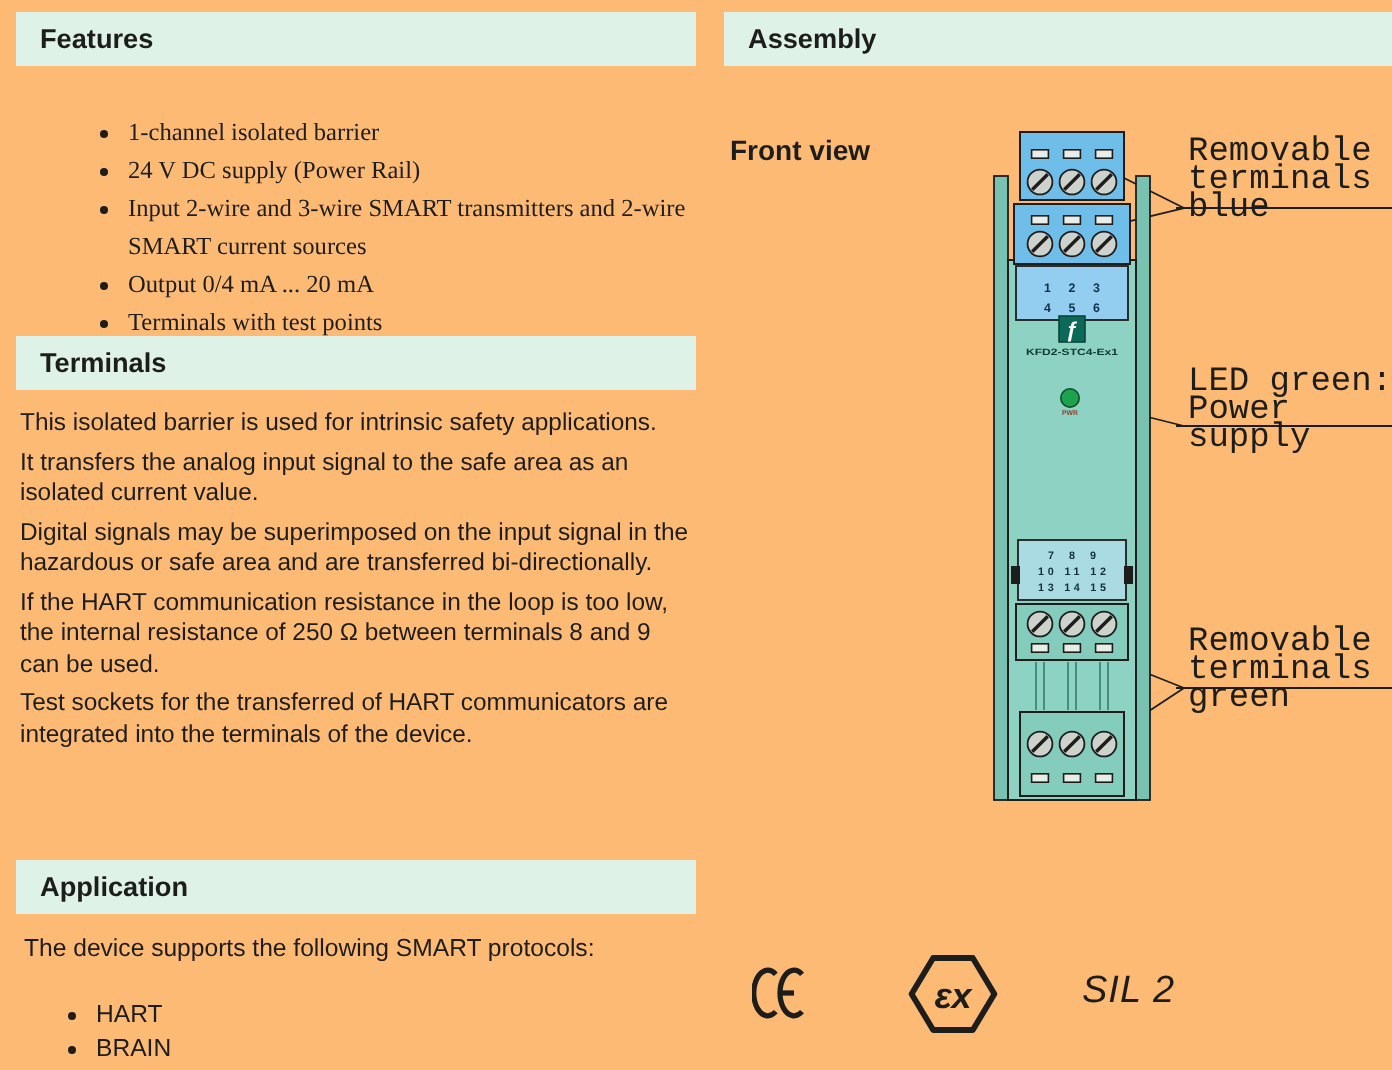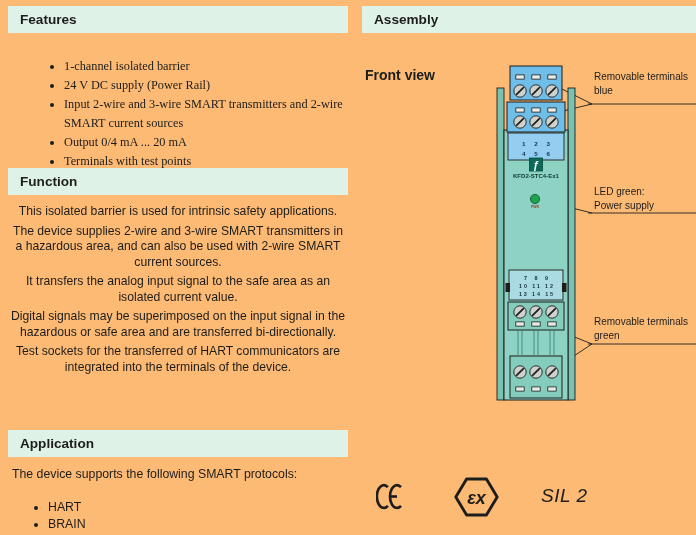--- a/index.html
+++ b/index.html
@@ -8,30 +8,30 @@
     font-family:"Liberation Sans","DejaVu Sans",sans-serif;
     color:#1d1d1b;-webkit-font-smoothing:antialiased;
   }
   .page{position:relative;width:696px;height:535px;overflow:hidden;background:#fdba74;padding-left:16px;}
   .col-left{position:absolute;left:8px;top:0;width:340px;height:535px;}
   .col-right{position:absolute;left:362px;top:0;width:334px;height:535px;}
   .sec-bar{position:absolute;left:0;width:100%;height:27px;background:#def2e7;}
   .sec-title{font-size:13.6px;font-weight:bold;line-height:27px;padding-left:12px;color:#1d1d1b;}
   ul.bullets{position:absolute;left:18px;margin:16px;padding:0 0 0 22px;list-style:disc;width:318px;font-family:Liberation Serif, serif;}
   ul.bullets li{font-size:12.3px;line-height:19px;}
-  .paras{position:absolute;left:2px;width:336px;font-size:12.2px;line-height:15.5px;text-align:center;}
+  .paras{position:absolute;left:2px;width:336px;font-size:12.2px;line-height:15.5px;}
   .paras p{margin:0 0 4px 0;}
   .app-block{position:absolute;left:2px;width:336px;font-size:12.3px;}
   .app-block .intro{margin:0 0 1px 2px;line-height:17px;}
   ul.app-list{position:static;padding-left:22px;margin:16px;list-style:disc;}
   ul.app-list li{font-size:12.3px;line-height:17.2px;}
   .front-view{position:absolute;left:3px;top:67px;font-size:14px;font-weight:bold;}
   .leaders{position:absolute;left:0;top:0;pointer-events:none;}
   .device{position:absolute;left:132px;top:64px;}
-  .callout{position:absolute;width:103px;font-size:10px;line-height:14px;color:#1d1d1b;}
+  .callout{position:absolute;width:103px;font-size:17px;line-height:14px;color:#1d1d1b;font-family:Liberation Mono, monospace;}
   .mark-ce{position:absolute;left:14px;top:483px;}
   .mark-ex{position:absolute;left:92px;top:477px;}
   .mark-sil{position:absolute;left:179px;top:485px;font-size:19px;font-weight:normal;font-style:italic;letter-spacing:0.5px;}
   svg text{font-family:"Liberation Sans","DejaVu Sans",sans-serif;}
 </style>
 </head>
 <body>
 
 <div class="page">
 
@@ -43,27 +43,27 @@
     <ul class="bullets" style="top:41px">
       <li>1-channel isolated barrier</li>
       <li>24 V DC supply (Power Rail)</li>
       <li>Input 2-wire and 3-wire SMART transmitters and 2-wire SMART current sources</li>
       <li>Output 0/4 mA ... 20 mA</li>
       <li>Terminals with test points</li>
       <li>Up to SIL 2 acc. to IEC 61508</li>
     </ul>
 
     <div class="sec-bar" style="top:168px">
-      <div class="sec-title">Function</div>
+      <div class="sec-title">Terminals</div>
     </div>
     <div class="paras" style="top:204px">
       <p>This isolated barrier is used for intrinsic safety applications.</p>
-      <p>The device supplies 2-wire and 3-wire SMART transmitters in a hazardous area, and can also be used with 2-wire SMART current sources.</p>
       <p>It transfers the analog input signal to the safe area as an isolated current value.</p>
       <p>Digital signals may be superimposed on the input signal in the hazardous or safe area and are transferred bi-directionally.</p>
+      <p>If the HART communication resistance in the loop is too low, the internal resistance of 250 Ω between terminals 8 and 9 can be used.</p>
       <p>Test sockets for the transferred of HART communicators are integrated into the terminals of the device.</p>
     </div>
 
     <div class="sec-bar" style="top:430px">
       <div class="sec-title">Application</div>
     </div>
     <div class="app-block" style="top:466px">
       <p class="intro">The device supports the following SMART protocols:</p>
       <ul class="app-list">
         <li>HART</li>

